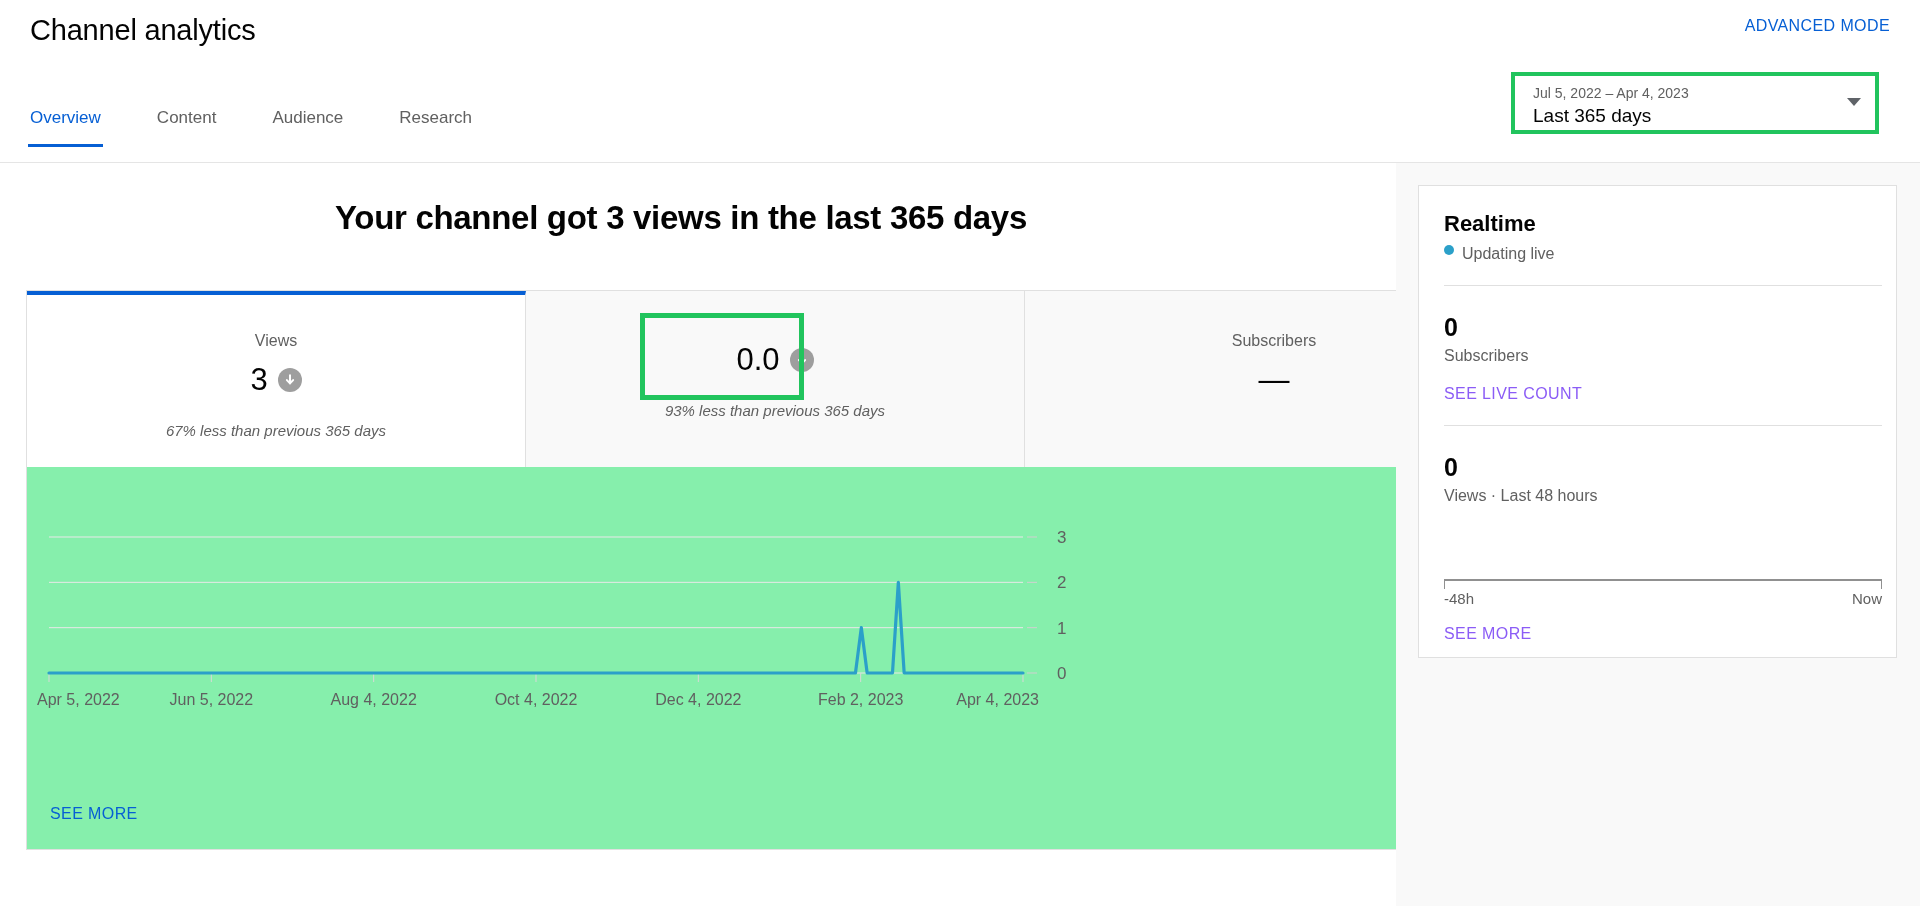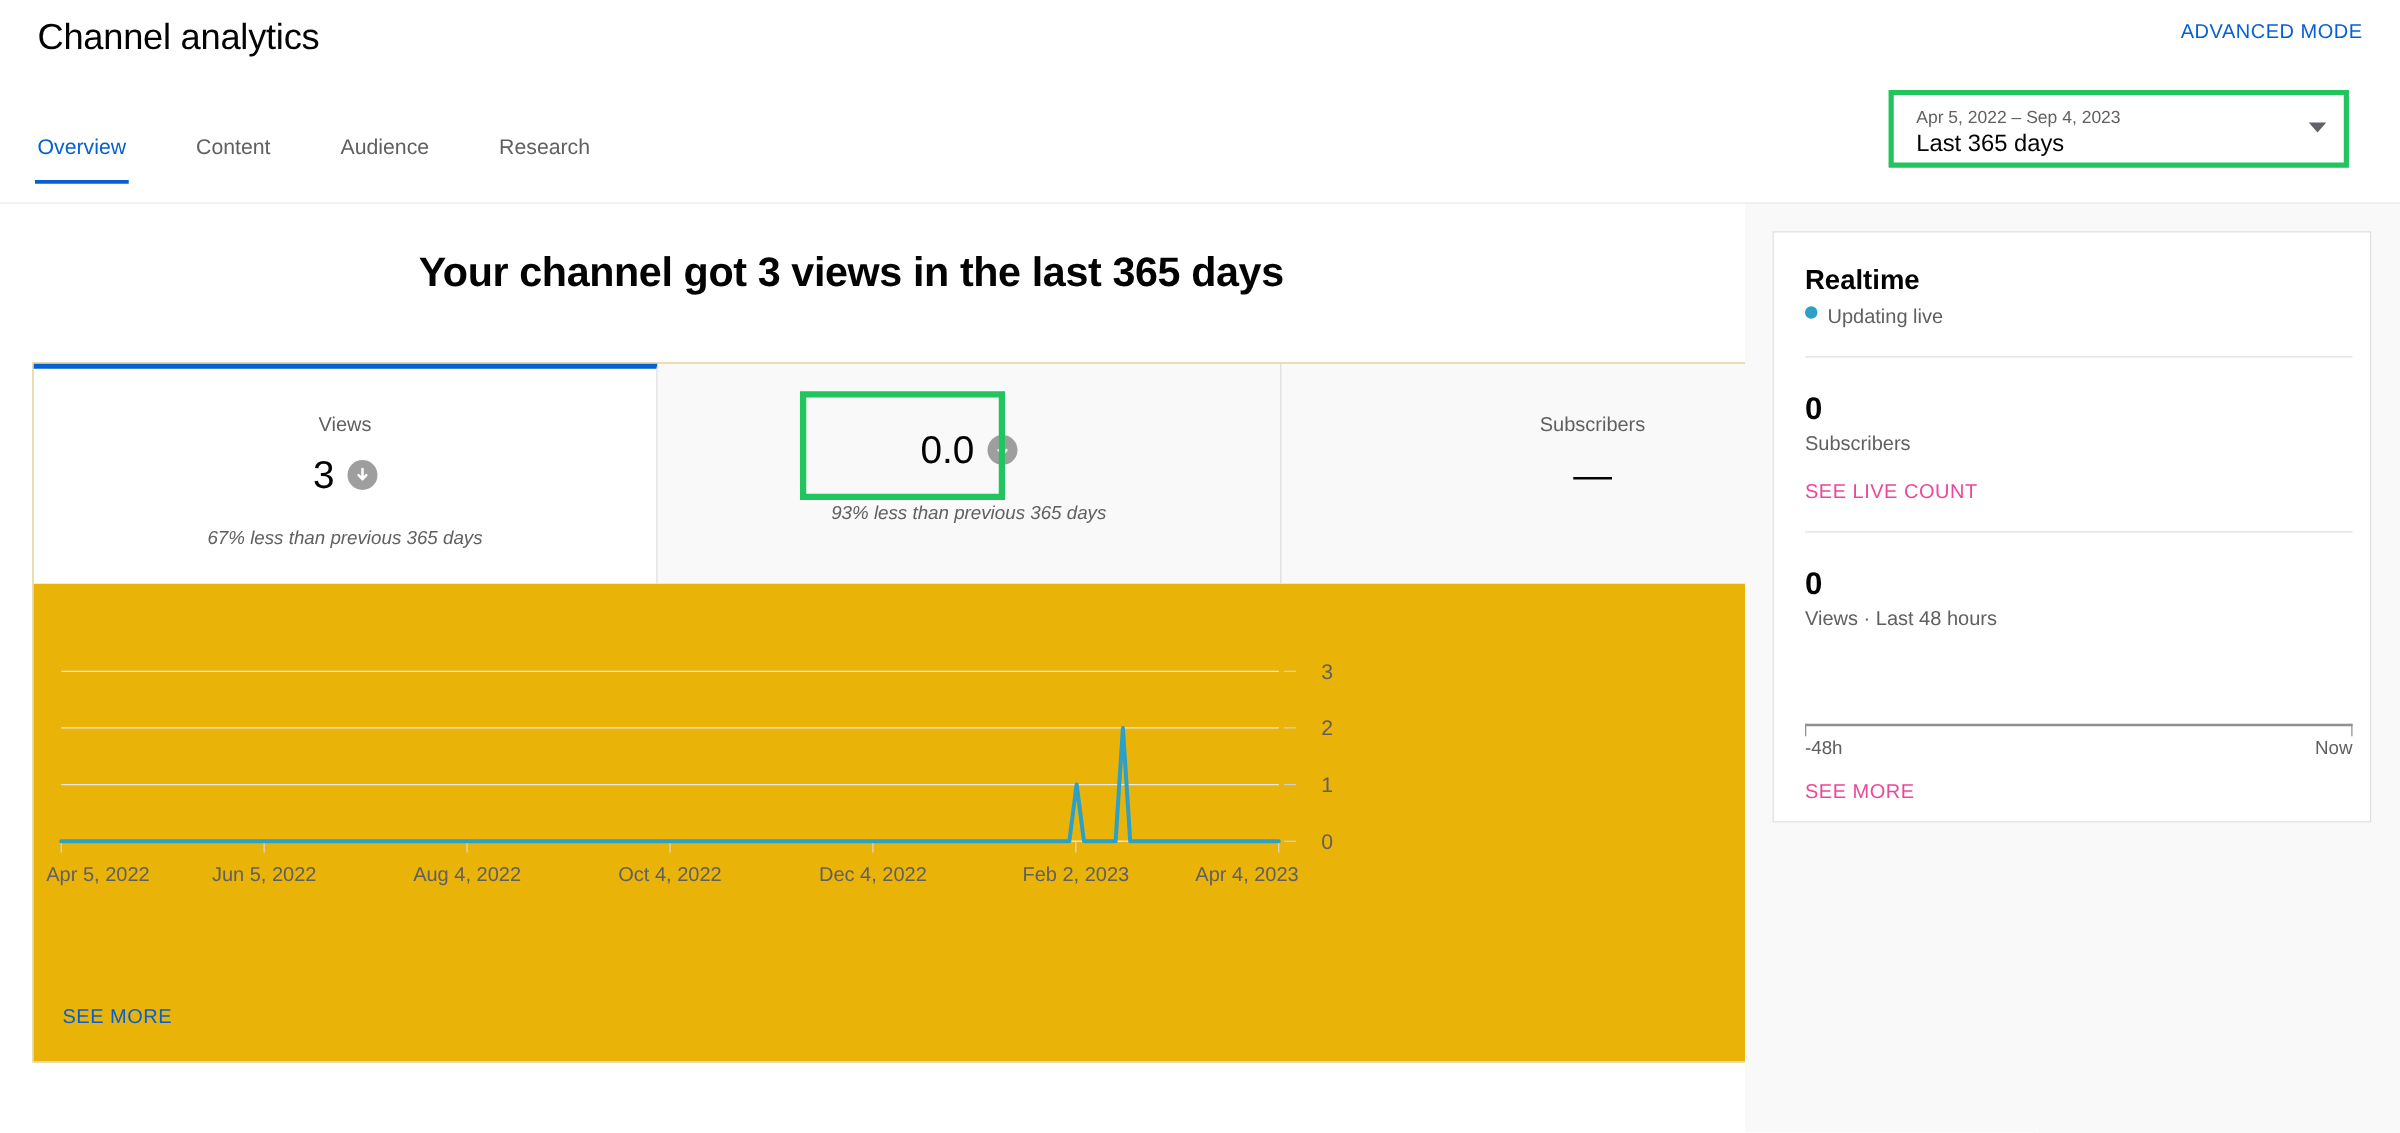--- a/index.html
+++ b/index.html
@@ -64,21 +64,21 @@
 
   .left-col { position: absolute; left: 0; top: 0; width: 1396px; height: 743px; background: #fff; }
   .chart-headline {
     position: absolute; left: 0; top: 36px; width: 1362px;
     text-align: center; font-size: 33px; font-weight: 700; color: #030303;
     letter-spacing: -0.3px;
   }
 
   .card {
     position: absolute; left: 26px; top: 127px; width: 1498px; height: 560px;
-    border: 1px solid #e0e0e0; background: #eab308;
+    border: 1px solid #e0e0e0; background: #86efac;
   }
 
   
   .metric-row { position: absolute; left: 0; top: 0; width: 100%; height: 176px; display: flex; }
   .metric {
     flex: 1 1 0; position: relative; text-align: center;
     background: #f9f9f9; border-right: 1px solid #e0e0e0;
     cursor: pointer; padding-top: 40px;
   }
   .metric:last-child { border-right: none; }
@@ -123,21 +123,21 @@
   }
   .rt-title { font-size: 22px; font-weight: 700; color: #030303; line-height: 28px; }
   .rt-live { display: flex; align-items: flex-start; gap: 8px; margin-top: 7px; }
   .rt-dot { width: 10px; height: 10px; border-radius: 50%; background: #2ba0c9; }
   .rt-live-text { font-size: 16px; color: #606060; }
   .rt-divider { height: 1px; background: #e0e0e0; margin: 22px 0 0 0; }
   .rt-block { margin-top: 26px; }
   .rt-big { font-size: 25px; font-weight: 700; color: #030303; line-height: 30px; }
   .rt-sub { font-size: 16px; color: #606060; margin-top: 5px; }
   .rt-link {
-    font-size: 16px; font-weight: 500; color: #ec4899;
+    font-size: 16px; font-weight: 500; color: #8b5cf6;
     letter-spacing: 0.4px; margin-top: 20px; cursor: pointer; display: inline-block;
   }
   .rt-spark { position: relative; margin-top: 28px; height: 70px; }
   .rt-spark-base { position: absolute; left: 0; right: 0; bottom: 22px; height: 2px; background: #909090; }
   .rt-spark-tickL { position: absolute; left: 0; bottom: 14px; width: 1px; height: 10px; background: #909090; }
   .rt-spark-tickR { position: absolute; right: 0; bottom: 14px; width: 1px; height: 10px; background: #909090; }
   .rt-spark-labels {
     position: absolute; left: 0; right: 0; bottom: -4px;
     display: flex; justify-content: space-between;
     font-size: 15px; color: #606060;
@@ -154,21 +154,21 @@
 
     <div class="tabs">
       <div class="tab active">Overview</div>
       <div class="tab">Content</div>
       <div class="tab">Audience</div>
       <div class="tab">Research</div>
     </div>
 
     <div class="daterange-wrap">
       <div class="daterange">
-        <div class="dr-sub">Apr 5, 2022 – Sep 4, 2023</div>
+        <div class="dr-sub">Jul 5, 2022 – Apr 4, 2023</div>
         <div class="dr-main">Last 365 days</div>
         <div class="dr-caret"></div>
       </div>
     </div>
   </div>
 
   <div class="main-wrap">
 
     <div class="left-col">
       <div class="chart-headline">Your channel got 3 views in the last 365 days</div>

